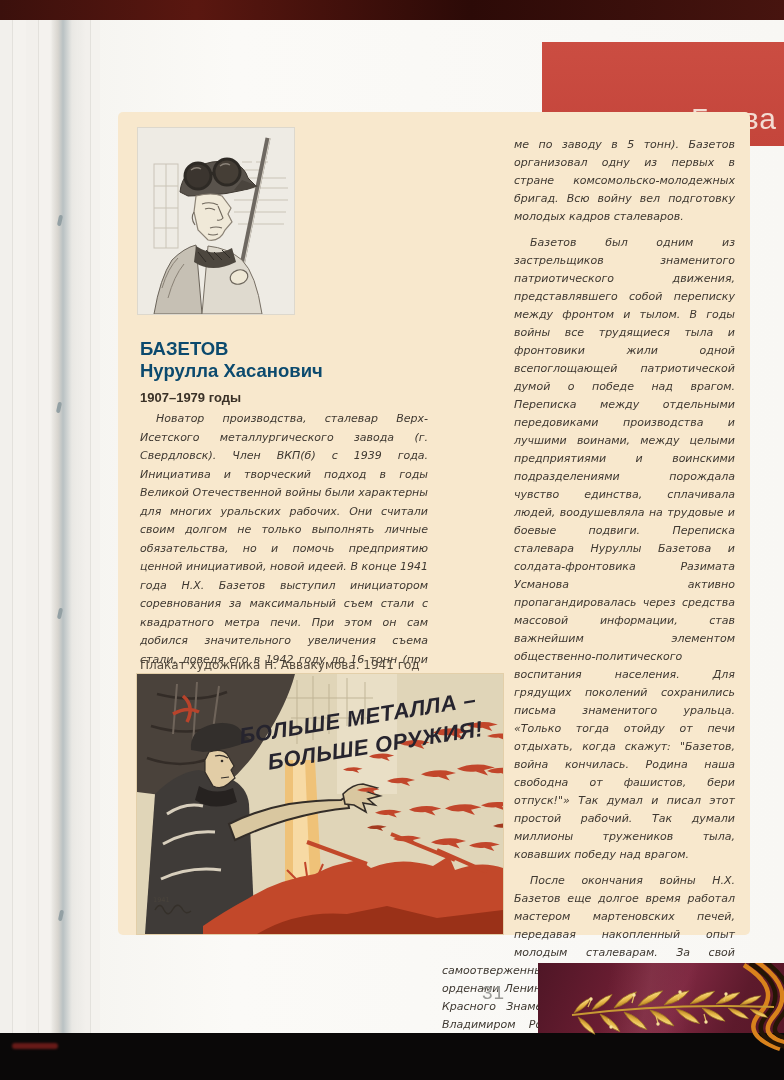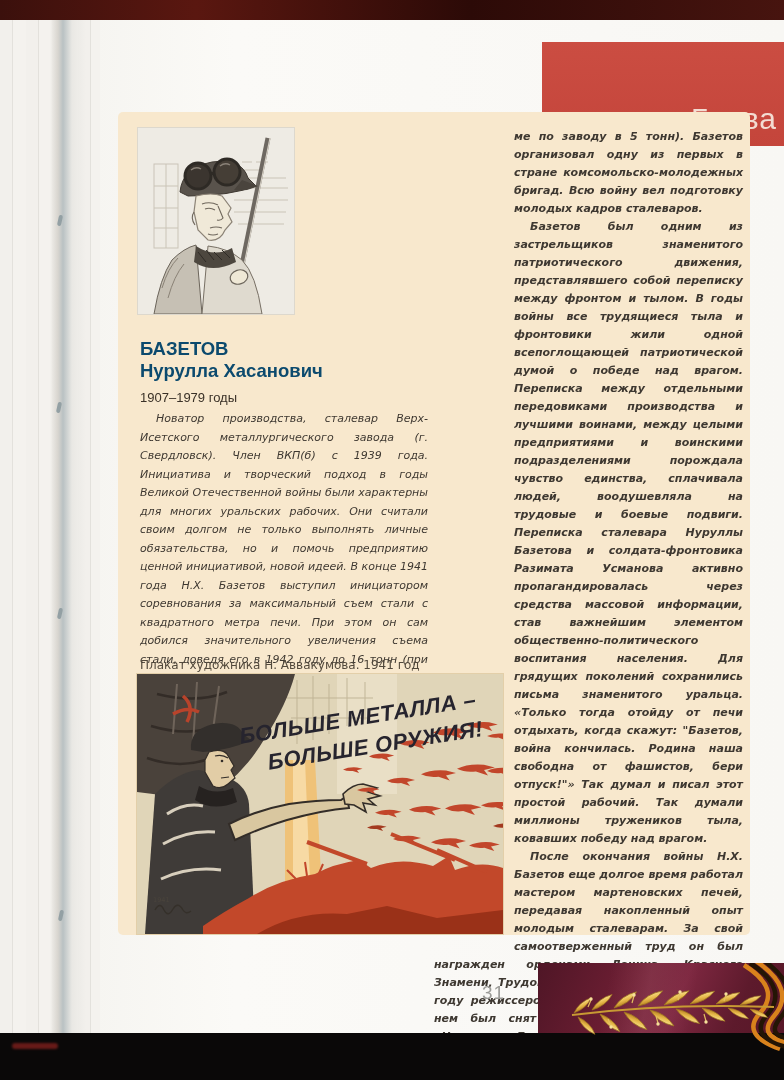--- a/index.html
+++ b/index.html
@@ -38,36 +38,36 @@
 
   
   .portrait{position:absolute;left:19px;top:15px;width:156px;height:186px;
     background:#eeebe4;border:1px solid #ddd8cd;}
 
   
   .name-block{position:absolute;left:22px;top:226px;}
   .surname,.firstname{color:#0c4a6e;font-family:"Liberation Sans",sans-serif;
     font-weight:bold;font-size:18.5px;line-height:22px;}
   .years{color:#3a3127;font-family:"Liberation Sans",sans-serif;
-    font-weight:normal;font-size:13px;margin-top:8px;}
+    font-weight:bold;font-size:13px;margin-top:8px;}
 
   
   .bio{position:absolute;left:22px;top:298px;width:288px;
     font-size:11px;font-style:italic;line-height:18.5px;color:#3e3831;
     text-align:justify;text-indent:16px;hyphens:auto;}
   .caption{position:absolute;left:22px;top:546px;font-size:12px;
     color:#52493c;}
 
   .poster{position:absolute;left:19px;top:562px;width:366px;height:260px;
     box-shadow:0 0 0 1px #e3cfa9;}
 
   .right-col{position:absolute;left:316px;top:16px;width:309px;
     font-size:11px;font-style:italic;line-height:18px;color:#3e3831;
     text-align:justify;hyphens:auto;}
-  .right-col p{margin:0;text-indent:16px;font-weight:bold;}
+  .right-col p{margin:8px;text-indent:16px;}
   .right-col p.cont{text-indent:0;}
   .poster-spacer{float:left;width:80px;height:322px;margin-top:504px;}
 
   .page-number{position:absolute;left:482px;top:962px;width:56px;text-align:left;
     color:#9b9b97;font-family:"Liberation Sans",sans-serif;font-size:19px;letter-spacing:1px;}
 
   .footer-band{position:absolute;left:538px;top:943px;width:246px;height:90px;
     background:linear-gradient(112deg,#4f1626 0%,#6d1e33 35%,#7d2740 55%,#5d1a2c 78%,#571627 100%);}
   .footer-band::after{content:"";position:absolute;inset:0;
     background:linear-gradient(100deg,transparent 28%,rgba(255,190,200,.10) 44%,transparent 62%);}

